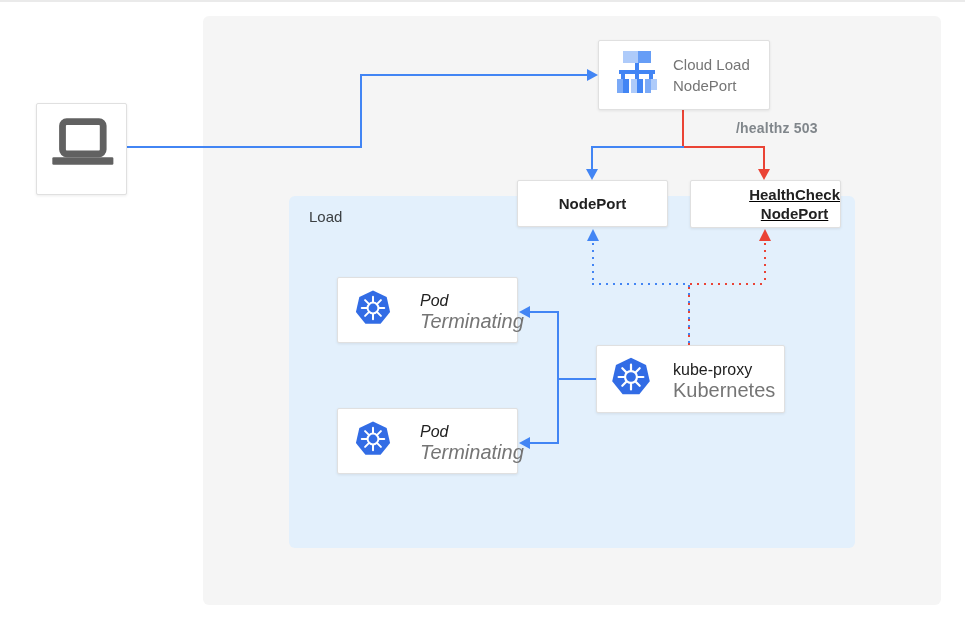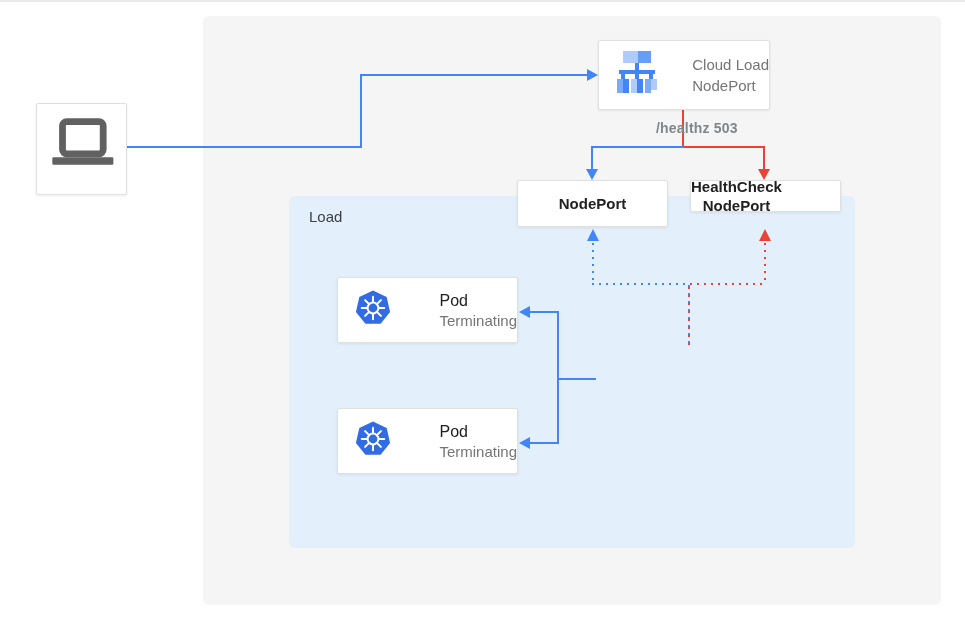--- a/index.html
+++ b/index.html
@@ -24,38 +24,38 @@
     background: #e3f0fc; border-radius: 6px;
   }
   .nodes-label {
     position: absolute; left: 309px; top: 208px;
     font-size: 15px; color: #3c4043;
   }
   .card {
     position: absolute; background: #ffffff;
     border: 1px solid #e0e0e0; border-radius: 2px;
     box-shadow: 0 1px 3px rgba(0,0,0,0.08);
-    display: flex; align-items: center; justify-content: space-between;
+    display: flex; align-items: center;
   }
   .card-laptop { left: 36px; top: 103px; width: 91px; height: 92px; justify-content: center; }
   .card-clb { left: 598px; top: 40px; width: 172px; height: 70px; padding-left: 10px; }
   .card-clb .txt { margin-left: 8px; font-size: 15px; line-height: 21px; color: #757575; }
   .card-nodeport { left: 517px; top: 180px; width: 151px; height: 47px; justify-content: center; }
   .card-nodeport .txt { font-size: 15px; font-weight: bold; color: #212121; }
-  .card-hcnodeport { left: 690px; top: 180px; width: 151px; height: 32px; justify-content: flex-start; text-align: center; }
+  .card-hcnodeport { left: 690px; top: 180px; width: 151px; height: 48px; justify-content: flex-end; text-align: center; text-decoration: underline; }
   .card-hcnodeport .txt { font-size: 15px; font-weight: bold; color: #212121; line-height: 19px; }
   .card-pod1 { left: 337px; top: 277px; width: 181px; height: 66px; padding-left: 15px; }
   .card-pod2 { left: 337px; top: 408px; width: 181px; height: 66px; padding-left: 15px; }
   .card-kproxy { left: 596px; top: 345px; width: 189px; height: 68px; padding-left: 12px; }
-  .k8s-entry-text { margin-left: 20px; }
+  .k8s-entry-text { margin-left: 27px; font-style: italic; }
   .kproxy-text { margin-left: 20px; }
   .entry-title { font-size: 16px; color: #212121; line-height: 21px; }
-  .entry-sub { font-size: 15px; color: #757575; line-height: 20px; }
+  .entry-sub { font-size: 20px; color: #757575; line-height: 20px; }
   .healthz {
-    position: absolute; left: 656px; top: 120px;
+    position: absolute; left: 736px; top: 120px;
     font-size: 14px; font-weight: bold; color: #80868b;
     letter-spacing: 0.2px;
   }
   
   .seg { position: absolute; }
   .blue  { background: #4285f4; }
   .red   { background: #ea4335; }
   .dot-h-blue { background: repeating-linear-gradient(90deg, #4285f4 0 2px, transparent 2px 7px); }
   .dot-h-red  { background: repeating-linear-gradient(90deg, #ea4335 0 2px, transparent 2px 7px); }
   .dot-v-blue { background: repeating-linear-gradient(180deg, #4285f4 0 2px, transparent 2px 7px); }
@@ -183,13 +183,31 @@
         </g>
         <circle cx="24" cy="24" r="6.5" fill="#326ce5" stroke="#ffffff" stroke-width="2.4"></circle>
       </svg>
     </span>
     <div class="k8s-entry-text">
       <div class="entry-title">Pod</div>
       <div class="entry-sub">Terminating</div>
     </div>
   </div>
 
+  <div class="card card-kproxy">
+    <span>
+      <svg width="44" height="44" viewBox="0 0 48 48">
+        <polygon points="24,3 40.4,10.9 44.5,28.7 33.1,42.9 14.9,42.9 3.5,28.7 7.6,10.9" fill="#326ce5"></polygon>
+        <g stroke="#ffffff" stroke-width="2.4" stroke-linecap="round">
+          <line x1="24" y1="10.5" x2="24" y2="37.5"></line>
+          <line x1="10.5" y1="24" x2="37.5" y2="24"></line>
+          <line x1="14.5" y1="14.5" x2="33.5" y2="33.5"></line>
+          <line x1="33.5" y1="14.5" x2="14.5" y2="33.5"></line>
+        </g>
+        <circle cx="24" cy="24" r="6.5" fill="#326ce5" stroke="#ffffff" stroke-width="2.4"></circle>
+      </svg>
+    </span>
+    <div class="kproxy-text">
+      <div class="entry-title">kube-proxy</div>
+      <div class="entry-sub">Kubernetes</div>
+    </div>
+  </div>
 </div>
 
 </body></html>

